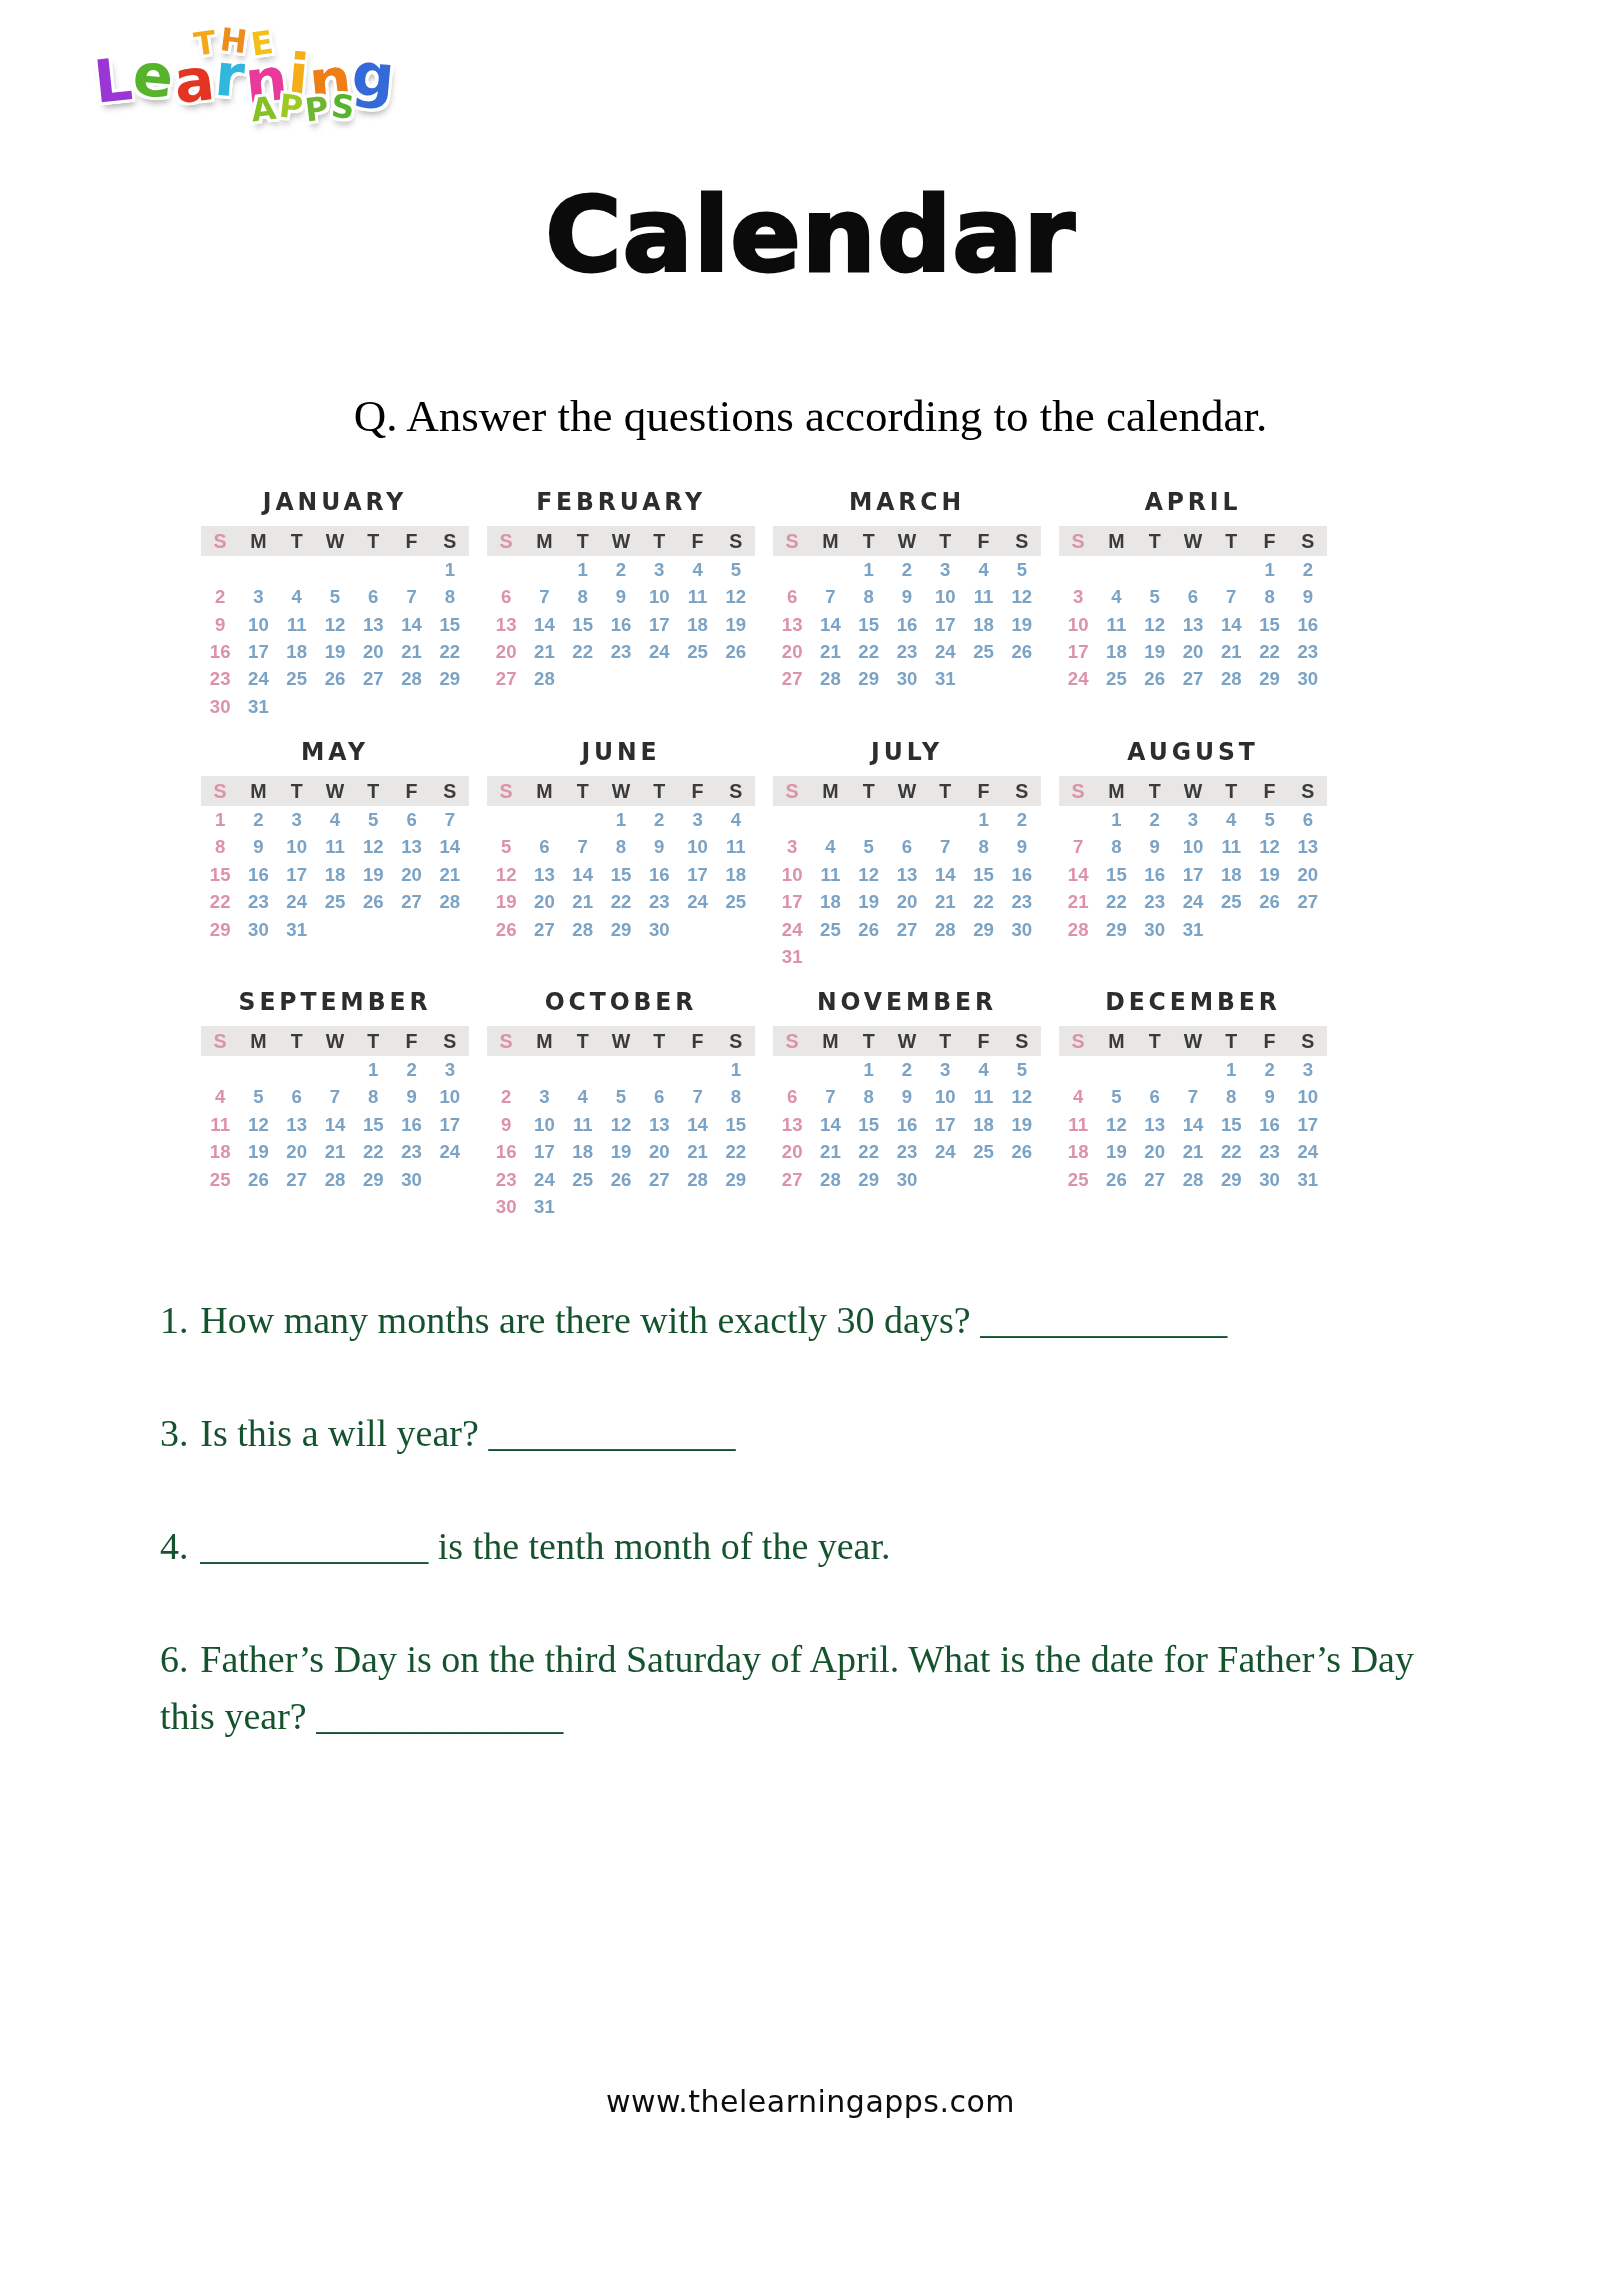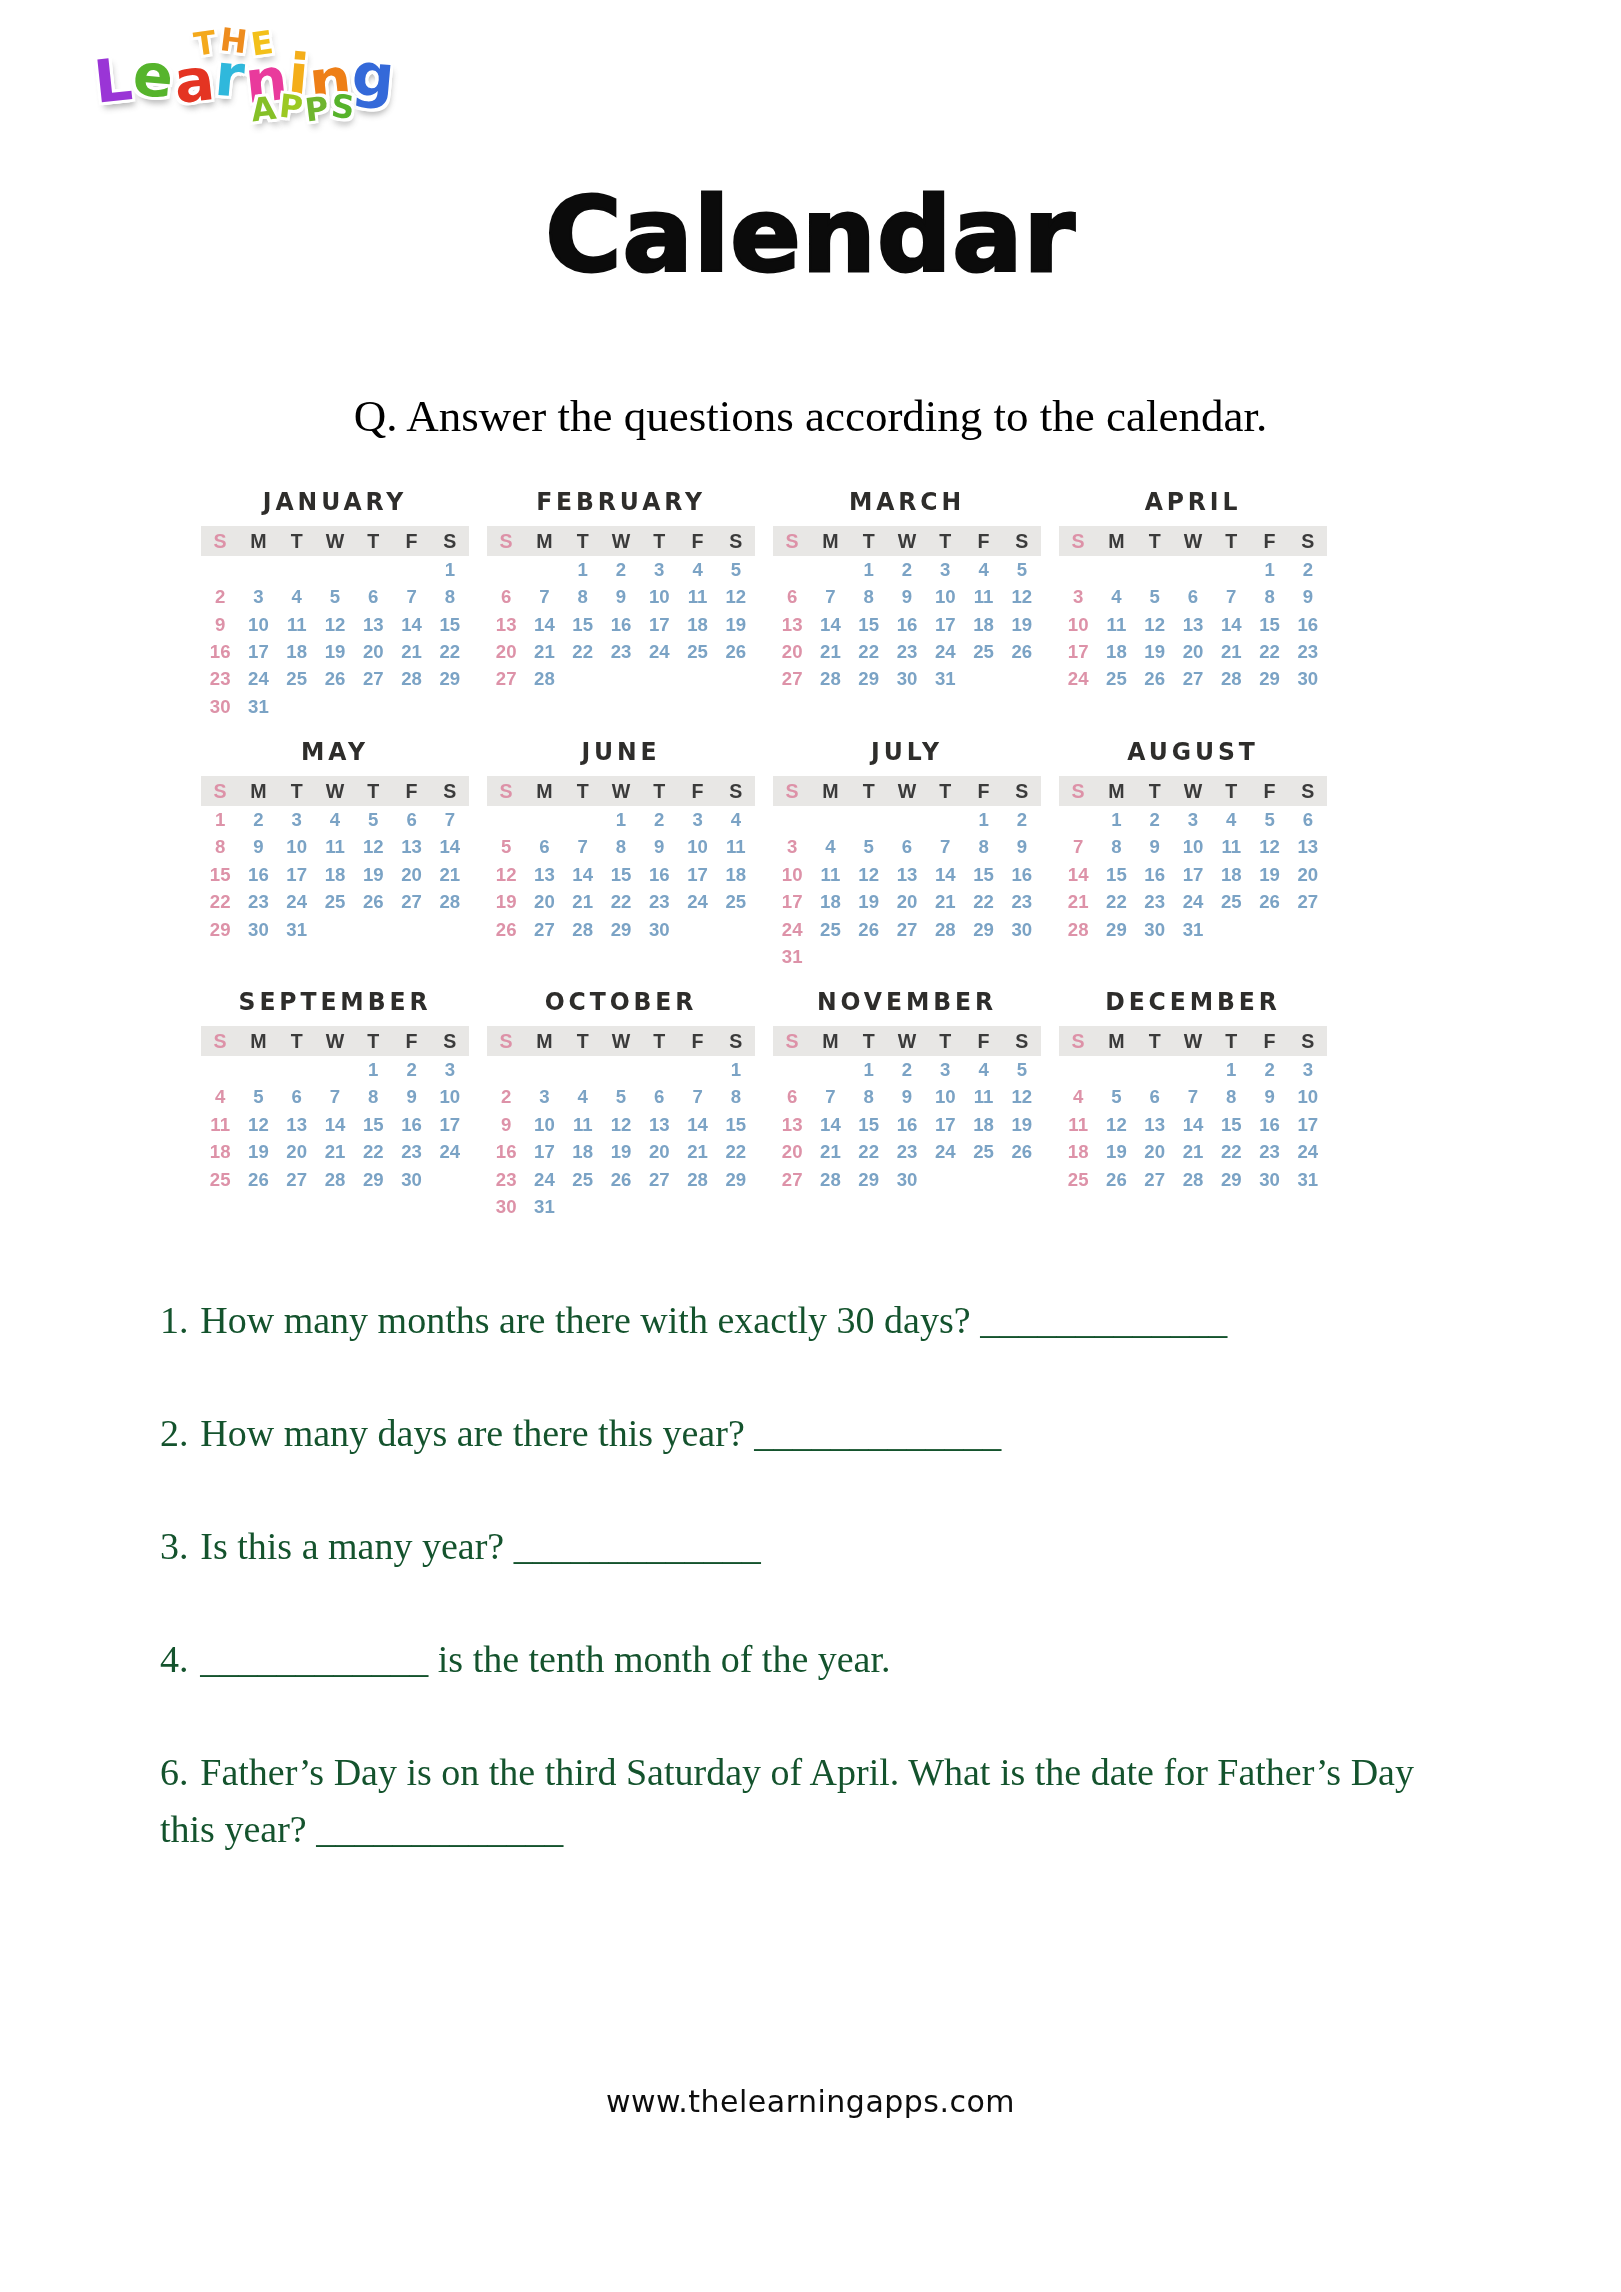--- a/index.html
+++ b/index.html
@@ -696,22 +696,21 @@
           <div class="day">28</div>
           <div class="day">29</div>
           <div class="day">30</div>
           <div class="day">31</div>
         </div>
       </div>
     </div>
 
   <div class="questions" id="questions">
       <div class="question"><span class="qnum">1.</span><span>How many months are there with exactly 30 days? _____________</span></div>
-      <div class="question"><span class="qnum">2.</span><span>How many days are there this year? _____________</span></div>
-      <div class="question"><span class="qnum">3.</span><span>Is this a many year? _____________</span></div>
+      <div class="question"><span class="qnum">3.</span><span>Is this a will year? _____________</span></div>
       <div class="question"><span class="qnum">4.</span><span>____________ is the tenth month of the year.</span></div>
       <div class="question"><span class="qnum">6.</span><span>Father’s Day is on the third Saturday of April. What is the date for Father’s Day this year? _____________</span></div>
     </div>
 
   <div class="footer">www.thelearningapps.com</div>
 
 </div>
 
 
 </body></html>

